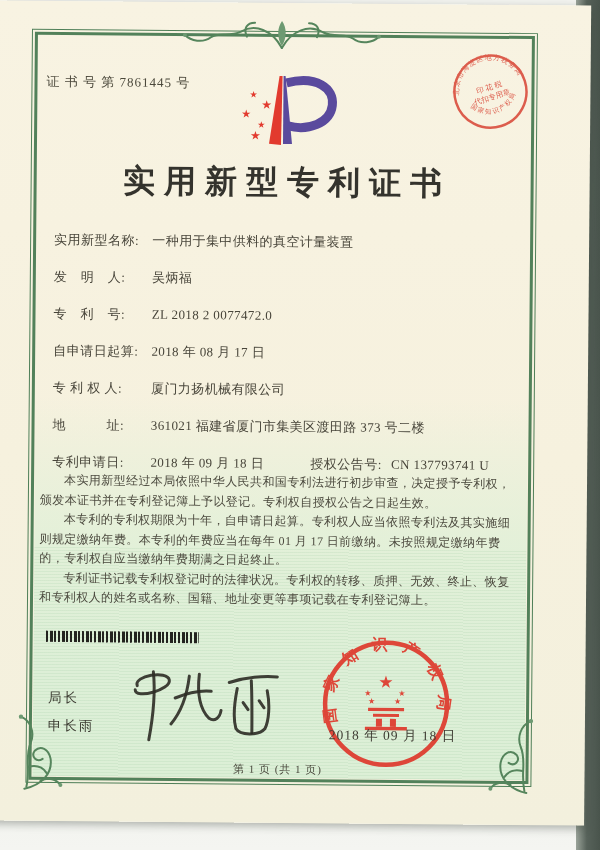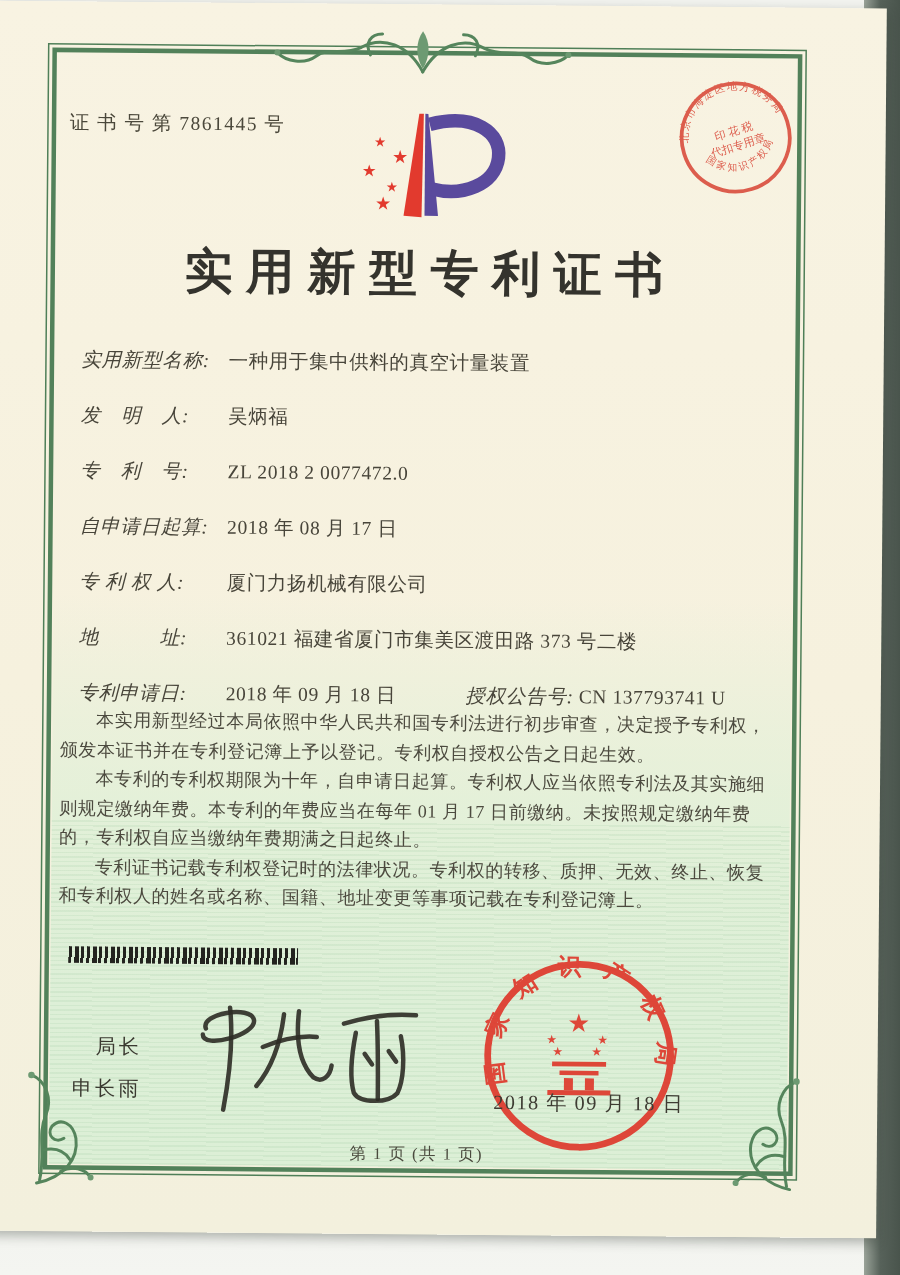--- a/index.html
+++ b/index.html
@@ -39,32 +39,32 @@
     letter-spacing:1px;white-space:nowrap;
   }
   .logo{position:absolute;left:238px;top:68px;}
   .title{
     position:absolute;left:33px;top:158px;width:504px;margin:0;
     text-align:center;font-size:32px;font-weight:600;color:#34332d;
     letter-spacing:9px;text-indent:9px;
   }
   .fields{position:absolute;left:57px;top:232px;width:470px;color:#48453a;}
   .row{position:relative;font-size:13px;line-height:14px;margin-bottom:23px;white-space:nowrap;}
-  .row .lbl{display:inline-block;width:95px;letter-spacing:.5px;font-style:italic;}
+  .row .lbl{display:inline-block;width:95px;letter-spacing:.5px;}
   .row .val{letter-spacing:.4px;}
   .grant-no{position:absolute;left:258px;top:0;white-space:nowrap;}
   .paras{position:absolute;left:45px;top:470px;width:480px;color:#4c4a3f;}
   .paras p{margin:0;font-size:12px;line-height:19.5px;text-indent:2em;letter-spacing:.4px;}
   .barcode{
     position:absolute;left:52px;top:630px;width:153px;height:11px;
     background:
       repeating-linear-gradient(90deg,#23231f 0 2px,transparent 2px 4px),
       repeating-linear-gradient(90deg,#23231f 0 1px,transparent 1px 6px);
   }
-  .director{position:absolute;left:55px;top:688px;color:#3b3a31;font-size:13.5px;text-align:right;}
+  .director{position:absolute;left:55px;top:688px;color:#3b3a31;font-size:13.5px;}
   .director div{margin-bottom:10px;letter-spacing:2px;}
   .signature{position:absolute;left:130px;top:658px;}
   .seal{position:absolute;left:325px;top:632px;opacity:.92;}
   .seal-date{
     position:absolute;left:336px;top:723px;font-size:13.5px;color:#3e3c33;
     letter-spacing:1px;white-space:nowrap;
   }
   .tax-stamp{position:absolute;left:452px;top:47px;transform:rotate(-18deg);opacity:.85;}
   .footer{
     position:absolute;left:33px;top:759px;width:504px;text-align:center;
@@ -154,21 +154,21 @@
         <span class="val">厦门力扬机械有限公司</span>
       </div>
       <div class="row">
         <span class="lbl">地　　　址:</span>
         <span class="val">361021 福建省厦门市集美区渡田路 373 号二楼</span>
       </div>
       <div class="row">
         <span class="lbl">专利申请日:</span>
         <span class="val">2018 年 09 月 18 日</span>
         <span class="grant-no">
-          <span class="lbl" style="width:auto;">授权公告号:</span>
+          <span class="lbl" style="width:auto;margin-right:6px;">授权公告号:</span>
           <span class="val">CN 137793741 U</span>
         </span>
       </div>
     </div>
 
     <div class="paras">
       <p>本实用新型经过本局依照中华人民共和国专利法进行初步审查，决定授予专利权，颁发本证书并在专利登记簿上予以登记。专利权自授权公告之日起生效。</p>
       <p>本专利的专利权期限为十年，自申请日起算。专利权人应当依照专利法及其实施细则规定缴纳年费。本专利的年费应当在每年 01 月 17 日前缴纳。未按照规定缴纳年费的，专利权自应当缴纳年费期满之日起终止。</p>
       <p>专利证书记载专利权登记时的法律状况。专利权的转移、质押、无效、终止、恢复和专利权人的姓名或名称、国籍、地址变更等事项记载在专利登记簿上。</p>
     </div>

